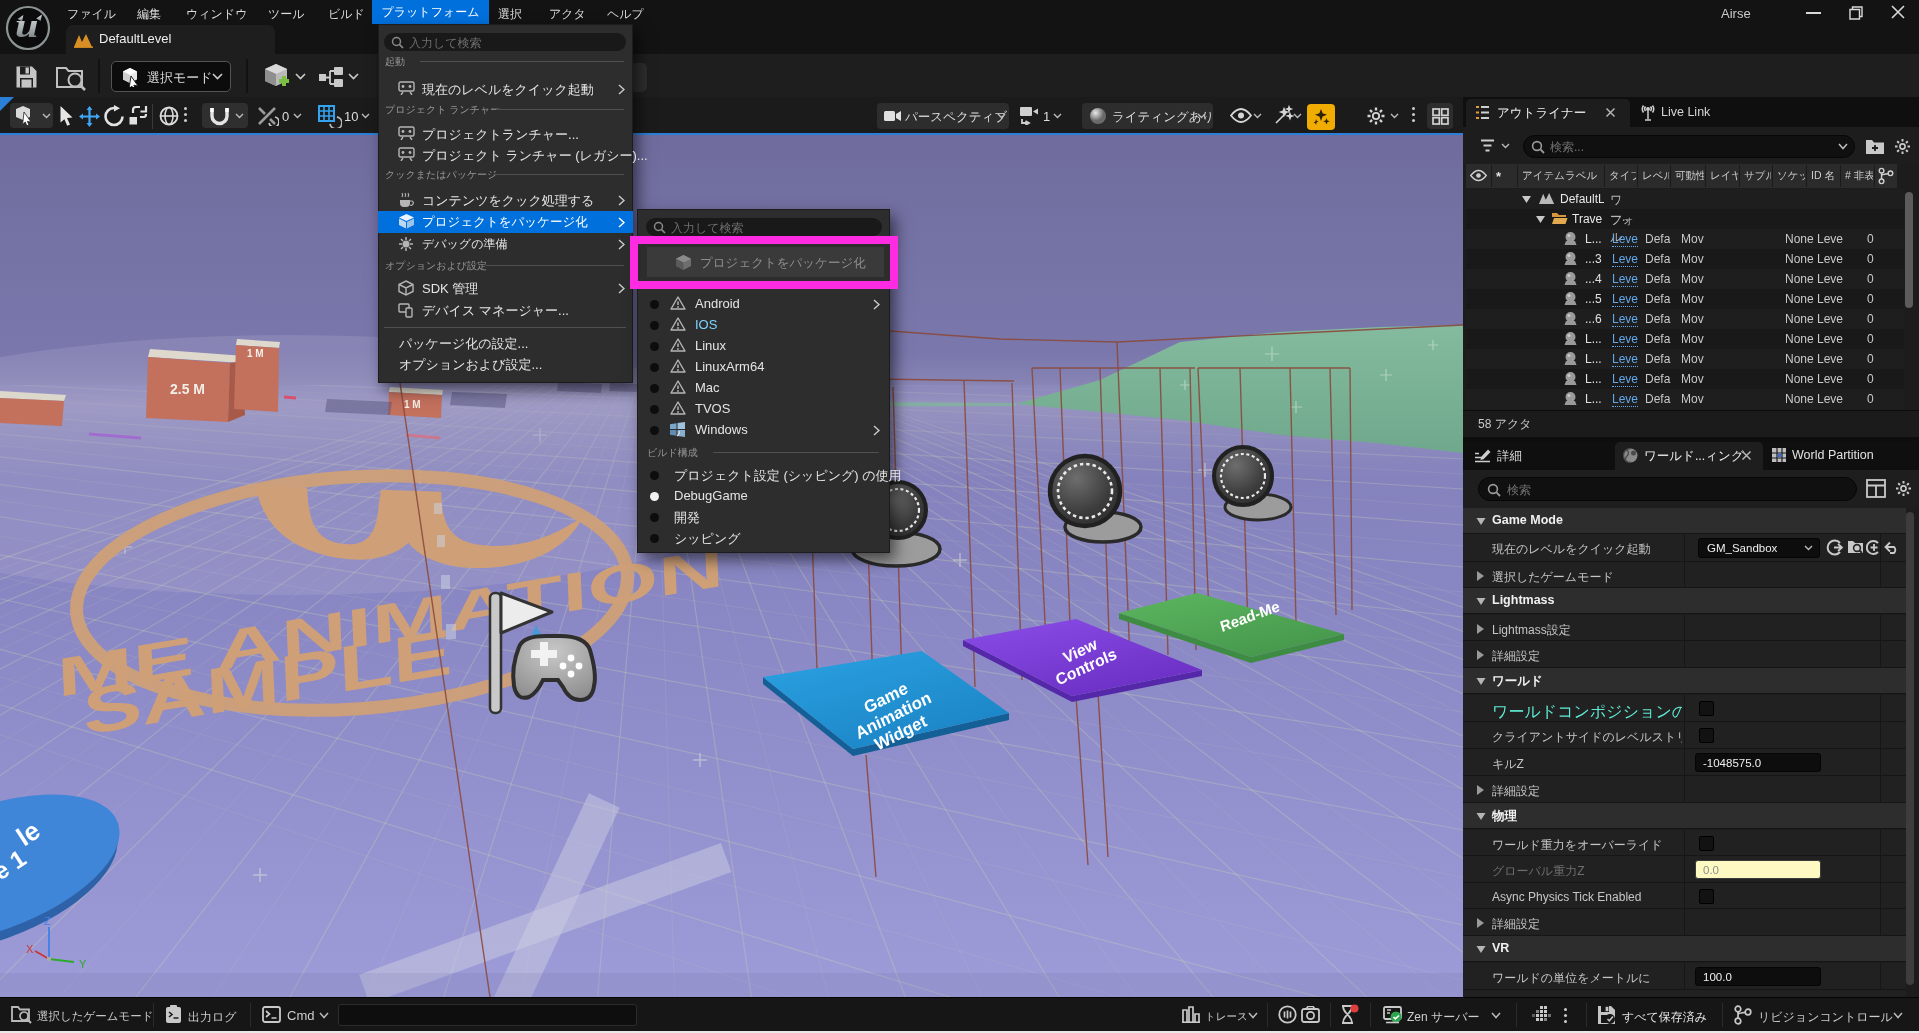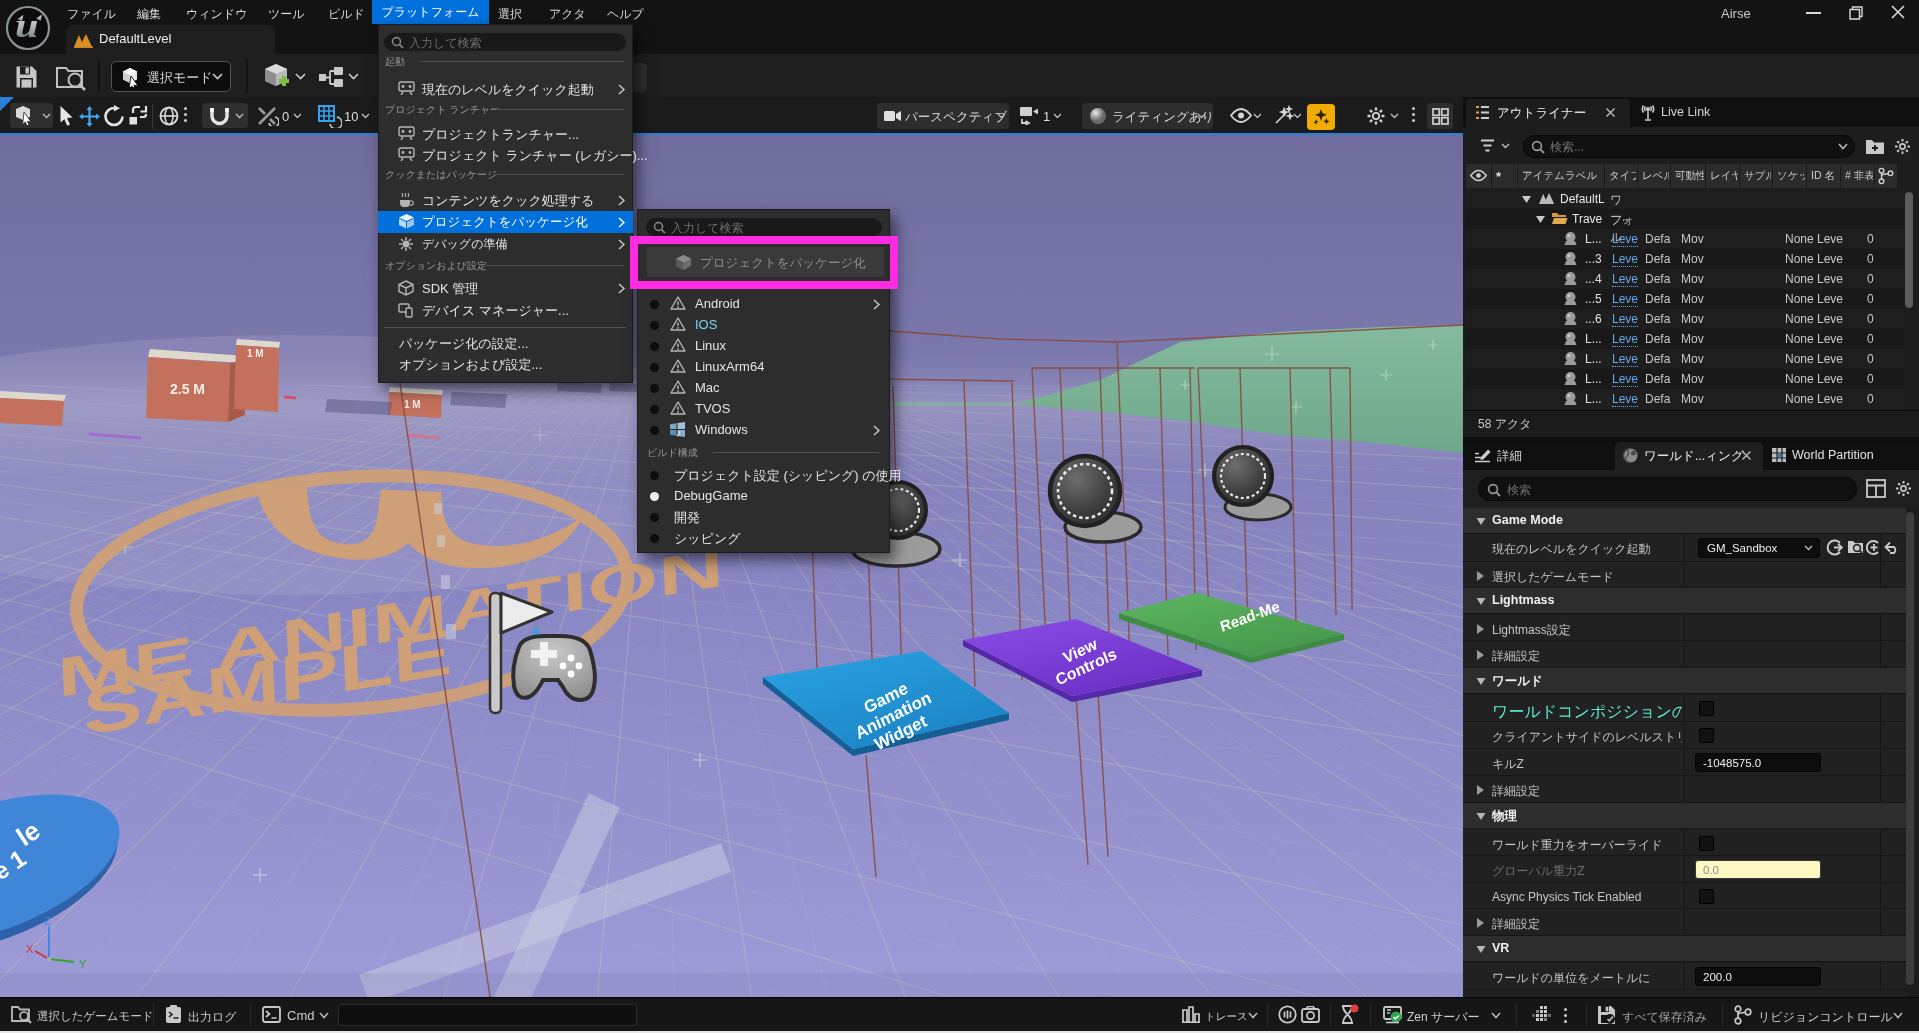--- a/index.html
+++ b/index.html
@@ -862,21 +862,21 @@
     <div class="a" style="left:1492px;top:916px;font-size:12px;color:#c6c6c6;white-space:nowrap;max-width:190px;overflow:hidden">詳細設定</div>
     <div class="a" style="left:1463px;top:936px;width:443px;height:26px;background:#2d2d2d;border-bottom:1px solid #151515"></div>
     <svg class="a" style="left:1476px;top:946px" width="10" height="7" viewBox="0 0 9 7">
       <path d="M0 0 H9 L4.5 7 Z" fill="#b5b5b5"></path>
     </svg>
     <div class="a" style="left:1492px;top:941px;font-size:12.5px;font-weight:bold;color:#f0f0f0;white-space:nowrap">VR</div>
     <div class="a" style="left:1463px;top:963px;width:443px;height:27px;background:#212121;border-bottom:1px solid #161616"></div>
     <div class="a" style="left:1684px;top:963px;width:1px;height:27px;background:#161616"></div>
     <div class="a" style="left:1880px;top:963px;width:1px;height:27px;background:#161616"></div>
     <div class="a" style="left:1492px;top:970px;font-size:12px;color:#c6c6c6;white-space:nowrap;max-width:190px;overflow:hidden">ワールドの単位をメートルに</div>
-    <div class="a" style="left:1695px;top:967px;width:126px;height:19px;background:#0d0d0d;border:1px solid #050505;border-radius:3px;color:#efefef;font-size:11.5px;line-height:18px;padding-left:7px">200.0</div>
+    <div class="a" style="left:1695px;top:967px;width:126px;height:19px;background:#0d0d0d;border:1px solid #050505;border-radius:3px;color:#efefef;font-size:11.5px;line-height:18px;padding-left:7px">100.0</div>
     <div class="a" style="left:1463px;top:990px;width:443px;height:7px;background:#212121"></div>
   </div>
 <div class="a" style="left:1906px;top:512px;width:8px;height:473px;background:#3d3d3d;border-radius:4px"></div>
 
 <div class="a" style="left:0;top:997px;width:1919px;height:34px;background:#161616;border-top:1px solid #050505"></div>
 <svg class="a" style="left:11px;top:1005px" width="21" height="19" viewBox="0 0 21 19">
     <path d="M1 2 h6 l2 2.5 h9 V16 H1 Z" fill="none" stroke="#b9b9b9" stroke-width="1.8"></path>
     <circle cx="13" cy="11" r="4" fill="none" stroke="#b9b9b9" stroke-width="1.7"></circle>
     <path d="M16 14 L20 18" stroke="#b9b9b9" stroke-width="2.2"></path>
   </svg>
@@ -955,21 +955,21 @@
 <div class="a" style="left:1564px;top:1008px;width:3px;height:3px;background:#ccc;border-radius:2px;box-shadow:0 6px #ccc,0 12px #ccc"></div>
 <div class="a" style="left:1586px;top:1003px;width:1px;height:24px;background:#2b2b2b"></div>
 <svg class="a" style="left:1597px;top:1005px" width="20" height="20" viewBox="0 0 20 20">
     <path d="M1 1 H14 L18 5 V19 H1 Z" fill="#c5c5c5"></path>
     <rect x="4" y="1" width="8" height="6" fill="#161616"></rect>
     <rect x="8.6" y="1.8" width="2.8" height="4.4" fill="#c5c5c5"></rect>
     <rect x="4" y="10" width="11" height="8" fill="#161616"></rect>
     <circle cx="13" cy="14" r="5" fill="#161616"></circle>
     <path d="M10.5 14 l1.8 1.8 L16 11.5" stroke="#c5c5c5" stroke-width="1.6" fill="none"></path>
   </svg>
-<div class="a tx" style="left:1622px;top:1009px;color:#a3a3a3;font-size:12px">すべて保存済み</div>
+<div class="a tx" style="left:1622px;top:1009px;color:#e5e5e5;font-size:12px">すべて保存済み</div>
 <div class="a" style="left:1722px;top:1003px;width:1px;height:24px;background:#2b2b2b"></div>
 <svg class="a" style="left:1734px;top:1005px" width="18" height="20" viewBox="0 0 18 20">
     <circle cx="4" cy="16" r="2.8" fill="none" stroke="#c9c9c9" stroke-width="1.7"></circle>
     <circle cx="4" cy="4" r="2.8" fill="none" stroke="#c9c9c9" stroke-width="1.7"></circle>
     <circle cx="14" cy="7" r="2.8" fill="none" stroke="#c9c9c9" stroke-width="1.7"></circle>
     <path d="M4 6.8 V13.2 M4 10 Q4 8 7 8 L11.2 7.4" fill="none" stroke="#c9c9c9" stroke-width="1.7"></path>
   </svg>
 <div class="a tx" style="left:1758px;top:1009px;color:#cdcdcd;font-size:12px">リビジョンコントロール</div>
 <svg class="a" style="left:1893px;top:1012px" width="10" height="7" viewBox="0 0 10 7">
     <path d="M1 1 L5 5.5 L9 1" fill="none" stroke="#bbb" stroke-width="1.5"></path>

